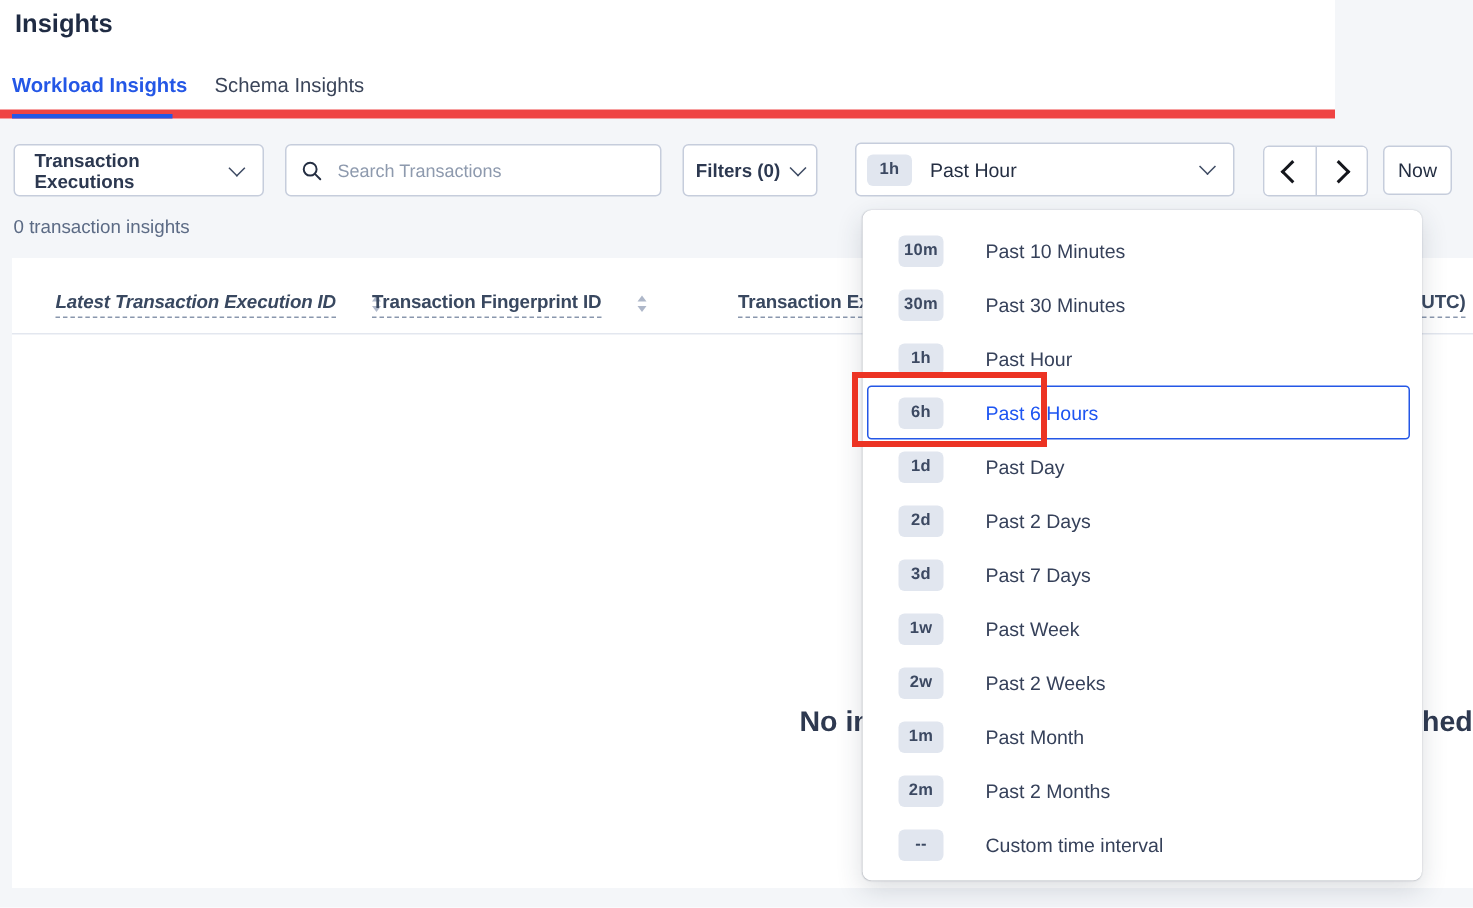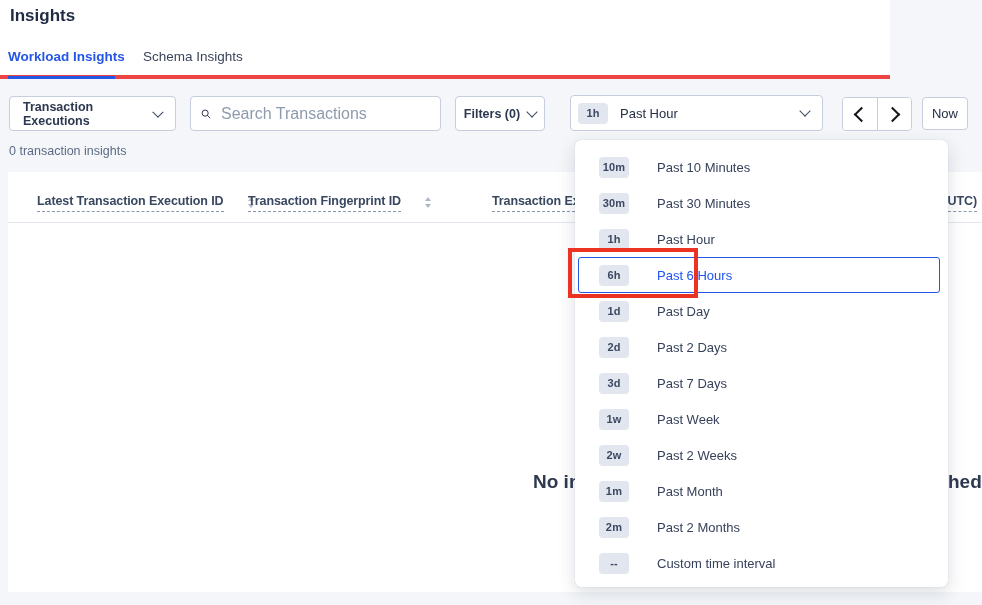--- a/index.html
+++ b/index.html
@@ -14,35 +14,35 @@
     --page-bg:#f4f6f9;
   }
   html,body{margin:0;padding:0;}
   body{
     width:982px;height:605px;position:relative;overflow:hidden;
     background:var(--page-bg);
     font-family:"Liberation Sans", sans-serif;
     -webkit-font-smoothing:antialiased;
   }
   
-  .top-strip{position:absolute;left:0;top:0;width:890px;height:79px;background:#fff;border-bottom:4px solid #ef4444;box-sizing:border-box;}
+  .top-strip{position:absolute;left:0;top:0;width:890px;height:79px;background:#fff;border-bottom:6px solid #ef4444;box-sizing:border-box;}
   .page-title{position:absolute;left:10px;top:6px;font-size:17px;font-weight:700;color:#1f2b43;}
   .tab{position:absolute;top:49px;font-size:13.5px;color:#3a4459;cursor:default;}
   .tab-workload{left:8px;color:var(--blue);font-weight:700;}
   .tab-schema{left:143px;font-weight:400;}
   .tab-underline{position:absolute;left:8px;top:76px;width:107px;height:3px;background:var(--blue);}
   
   .btn{
     position:absolute;background:#fff;border:1px solid var(--border);border-radius:4px;
     box-sizing:border-box;display:flex;align-items:center;color:#2c3850;font-size:12.5px;
   }
   .btn-type{left:9px;top:96px;width:167px;height:35px;font-weight:700;padding:16px 13px;justify-content:space-between;}
   .search-box{left:190px;top:96px;width:251px;height:35px;padding:0 10px;gap:8px;}
   .search-box input{
-    border:none;outline:none;flex:1;font-size:16px;color:#2c3850;background:transparent;
+    border:none;outline:none;flex:1;font-size:12px;color:#2c3850;background:transparent;
     font-family:"Liberation Sans",sans-serif;
   }
   .search-box input::placeholder{color:#8e9aae;}
   .btn-filters{left:455px;top:96px;width:90px;height:35px;font-weight:700;justify-content:center;gap:8px;}
   .time-trigger{left:570px;top:95px;width:253px;height:36px;padding:0 13px 0 7px;}
   .time-trigger .trigger-label{margin-left:12px;font-size:13px;color:#242e42;}
   .time-trigger .chev{margin-left:auto;}
   .badge{
     display:inline-flex;align-items:center;justify-content:center;flex:0 0 auto;
     background:var(--badge-bg);border-radius:4px;font-weight:700;font-size:11px;color:#3c4962;
@@ -56,21 +56,21 @@
   .chev{width:7px;height:7px;border-right:1.6px solid #3c4962;border-bottom:1.6px solid #3c4962;transform:rotate(45deg);margin-top:-4px;}
   .arr{width:9px;height:9px;display:inline-block;}
   .arr-left{border-left:2.6px solid #14161c;border-bottom:2.6px solid #14161c;transform:rotate(45deg);margin-left:4px;}
   .arr-right{border-right:2.6px solid #14161c;border-top:2.6px solid #14161c;transform:rotate(45deg);margin-right:4px;}
   .summary-text{position:absolute;left:9px;top:144px;font-size:12.5px;color:var(--muted);}
   
   .card{position:absolute;left:8px;top:172px;width:974px;height:420px;background:#fff;}
   .header-border{position:absolute;left:8px;top:222px;width:974px;height:1px;background:#e3e7ef;}
   .col{position:absolute;top:194px;font-size:12.5px;font-weight:700;color:var(--navy);display:flex;align-items:flex-start;letter-spacing:-0.1px;white-space:nowrap;}
   .col .lbl{border-bottom:1px dashed #8a97ad;padding-bottom:3px;}
-  .col1{left:37px;} .col2{left:248px;} .col3{left:492px;} .col4{right:5px;}
+  .col1{left:37px;font-style:italic;} .col2{left:248px;} .col3{left:492px;} .col4{right:5px;}
   .sort{margin-left:24px;display:inline-flex;flex-direction:column;align-items:center;margin-top:3px;cursor:pointer;}
   .tri-up{width:0;height:0;border-left:3.5px solid transparent;border-right:3.5px solid transparent;border-bottom:4.5px solid #aeb7c9;}
   .tri-down{width:0;height:0;border-left:3.5px solid transparent;border-right:3.5px solid transparent;border-top:4.5px solid #aeb7c9;margin-top:2.5px;}
   .empty-frag{position:absolute;top:471px;font-size:19px;font-weight:700;color:#2e3950;white-space:nowrap;}
   .empty-left{left:533px;} .empty-right{left:948px;}
   
   .dropdown{
     position:absolute;left:575px;top:140px;width:373px;height:447px;background:#fff;border-radius:6px;
     box-shadow:0 0 1px rgba(40,50,70,.3), 0 6px 18px rgba(40,50,70,.16);
     box-sizing:border-box;padding:9px 8px 6px 3px;z-index:5;

